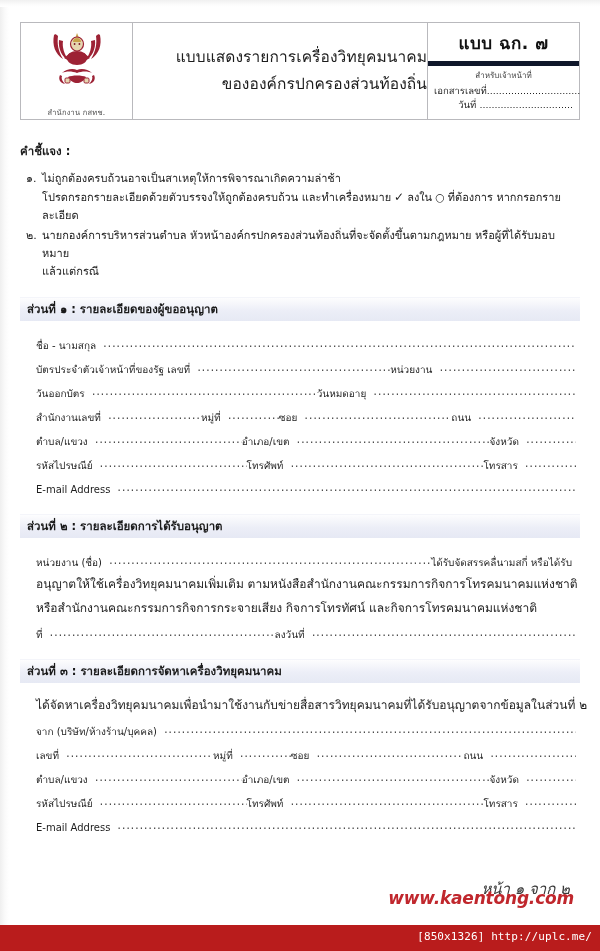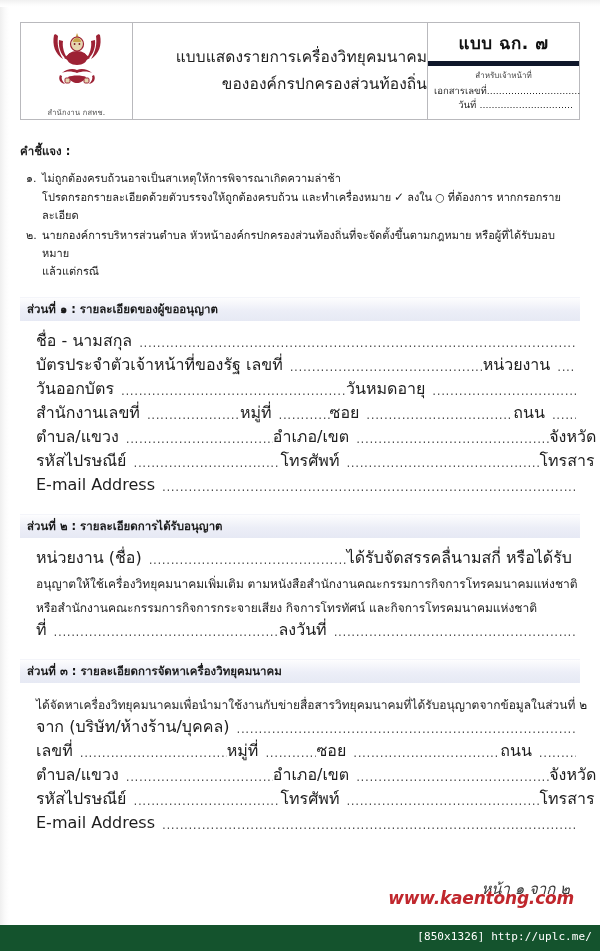--- a/index.html
+++ b/index.html
@@ -135,21 +135,21 @@
     font-weight: bold;
     color: #1a1a1a;
     border-top: 1px solid #f4f5fa;
   }
 
   
   .fields { padding: 9px 4px 0 16px; }
   .field-row {
     display: flex;
     align-items: flex-end;
-    font-size: 16px;
+    font-size: 10px;
     color: #1d1d1d;
     line-height: 1.55;
     height: 24px;
     white-space: nowrap;
   }
   .flabel { flex: 0 0 auto; padding-right: 4px; }
   .dots {
     flex: 1 1 auto;
     overflow: hidden;
     color: #4c4c4c;
@@ -195,21 +195,21 @@
     font-style: italic;
     font-weight: bold;
     font-size: 17px;
     color: #c0272d;
     letter-spacing: -0.2px;
   }
   #bottom-bar {
     position: absolute;
     left: 0; top: 925px;
     width: 600px; height: 26px;
-    background: #14532d;
+    background: #b91c1c;
   }
   #bottom-bar-text {
     position: absolute;
     right: 8px; top: 5px;
     color: #ffffff;
     font-family: "DejaVu Sans Mono", "Liberation Mono", monospace;
     font-size: 11px;
     letter-spacing: 0.1px;
     white-space: nowrap;
   }

